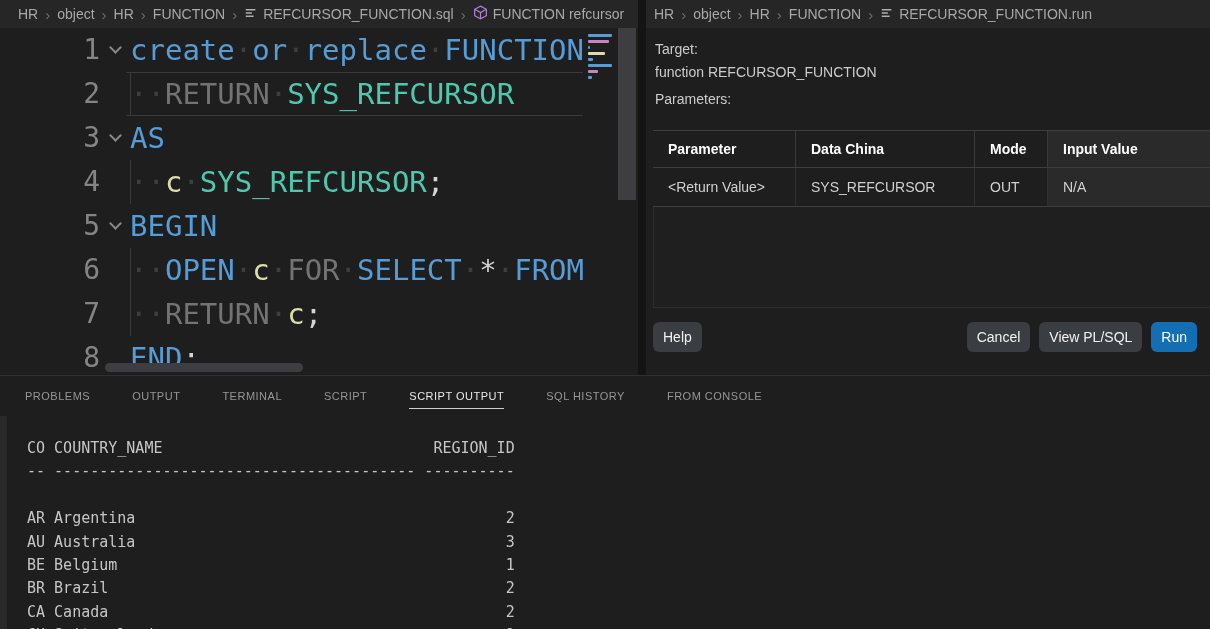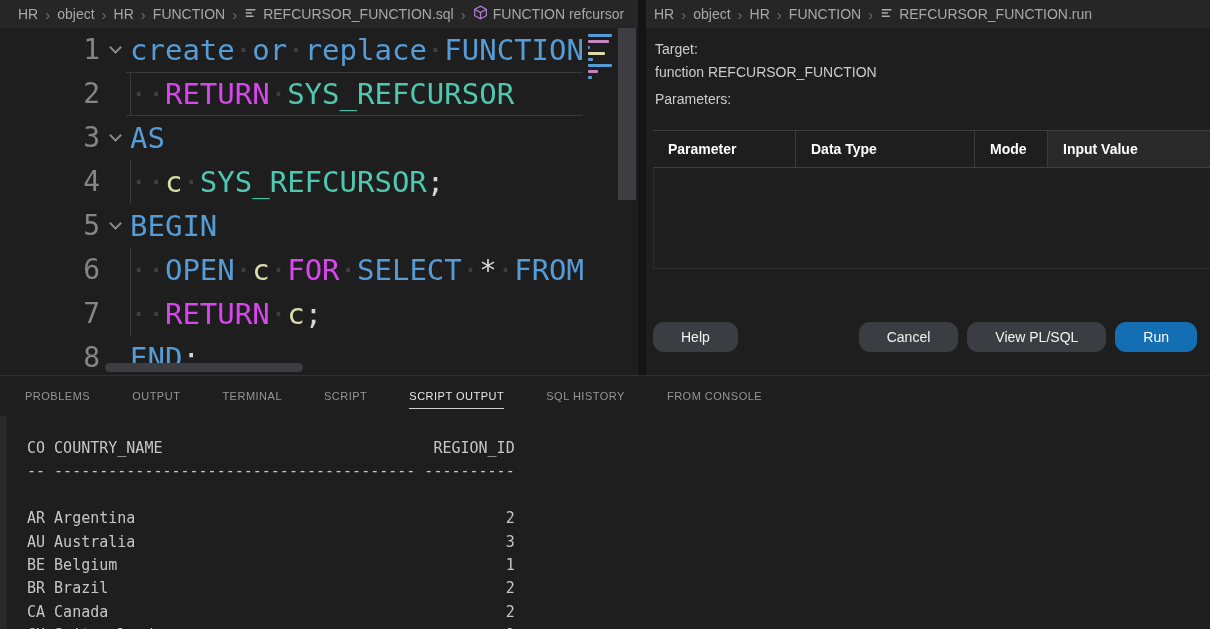--- a/index.html
+++ b/index.html
@@ -38,21 +38,21 @@
   .foldzone { width:30px; flex:none; display:flex; align-items:center; justify-content:center; }
   .chev { width:9px; height:9px; border-right:2px solid #8a8a8a; border-bottom:2px solid #8a8a8a;
           transform:rotate(45deg); margin-top:-5px; }
   .code-text { flex:none; position:relative; z-index:1; }
   .code-line.guide .code-text { box-shadow:inset 1px 0 0 #3a3a3a; }
   .code-line.hl::after {
     content:""; position:absolute; left:126px; width:457px; top:0; bottom:0;
     border-top:1px solid #3a3a3a; border-bottom:1px solid #3a3a3a; pointer-events:none; z-index:0;
   }
   .tk-kw  { color:#569CD6; }
-  .tk-ctl { color:#d946ef; }
+  .tk-ctl { color:#737373; }
   .tk-type{ color:#4EC9B0; }
   .tk-var { color:#DCDCAA; }
   .tk-pun { color:#D4D4D4; }
   .tk-ws  { color:#3e3e3e; }
 
   .minimap { position:absolute; top:0; right:22px; width:30px; bottom:0; background:#1e1e1e; z-index:2; padding-top:3px; }
   .mm-bar { height:3px; margin:3px 3px 0 2px; border-radius:1px; }
   .vscroll { position:absolute; top:0; right:0; width:22px; bottom:0; background:#1e1e1e; z-index:2; }
   .vthumb { position:absolute; top:0; left:2px; width:18px; height:172px; background:#3e3e42; }
   .hthumb { position:absolute; left:105px; top:335px; width:198px; height:9px;
@@ -75,22 +75,22 @@
   .ptable-row { border-bottom:1px solid #3e3e3e; }
   .td { height:38px; line-height:38px; padding-left:15px; color:#d0d0d0; white-space:nowrap; overflow:hidden; }
   .ptable-row .td:nth-child(-n+3) { border-right:1px solid #303030; }
   .col-light { background:#2a2a2a; }
   .tbody-empty { height:101px; background:#1f1f1f; border-left:1px solid #2d2d2d;
                  border-bottom:1px solid #2d2d2d; }
 
   .btn-row { position:absolute; left:7px; right:13px; top:294px; display:flex; gap:9px; align-items:center; }
   .spacer { flex:1; }
   .btn {
-    height:30px; padding:0 28px; background:#3a3d41; color:#f2f2f2; font-size:14px;
-    border:none; border-radius:11px; display:inline-flex; align-items:center; cursor:pointer;
+    height:30px; padding:0 10px; background:#3a3d41; color:#f2f2f2; font-size:14px;
+    border:none; border-radius:6px; display:inline-flex; align-items:center; cursor:pointer;
     font-family:"Liberation Sans", sans-serif;
   }
   .btn.primary { background:#146EB4; color:#ffffff; }
 
   
   .panel { height:254px; background:#1e1e1e; border-top:1px solid #303030; position:relative; }
   .tabs { height:40px; display:flex; align-items:stretch; padding-left:25px; gap:42px;
           font-size:11px; letter-spacing:0.5px; color:#969696; }
   .tab { position:relative; display:flex; align-items:center; cursor:pointer; white-space:nowrap; }
   .tab.active { color:#e7e7e7; }
@@ -191,23 +191,31 @@
           </span>
         </div>
       <div class="run-body">
         <div class="target-label">Target:</div>
         <div class="target-value">function REFCURSOR_FUNCTION</div>
         <div class="params-label">Parameters:</div>
 
         <div class="param-table">
           <div class="ptable-head" id="ptable-head">
               <div class="th">Parameter</div>
-              <div class="th">Data Type</div>
+              <div class="th">Data China</div>
               <div class="th">Mode</div>
               <div class="th col-light">Input Value</div>
+            </div>
+          <div id="ptable-rows">
+              <div class="ptable-row">
+                <div class="td">&lt;Return Value&gt;</div>
+                <div class="td">SYS_REFCURSOR</div>
+                <div class="td">OUT</div>
+                <div class="td col-light">N/A</div>
+              </div>
             </div>
           <div class="tbody-empty"></div>
         </div>
 
         <div class="btn-row">
           <button class="btn">Help</button>
           <div class="spacer"></div>
           <button class="btn">Cancel</button>
           <button class="btn">View PL/SQL</button>
           <button class="btn primary">Run</button>

